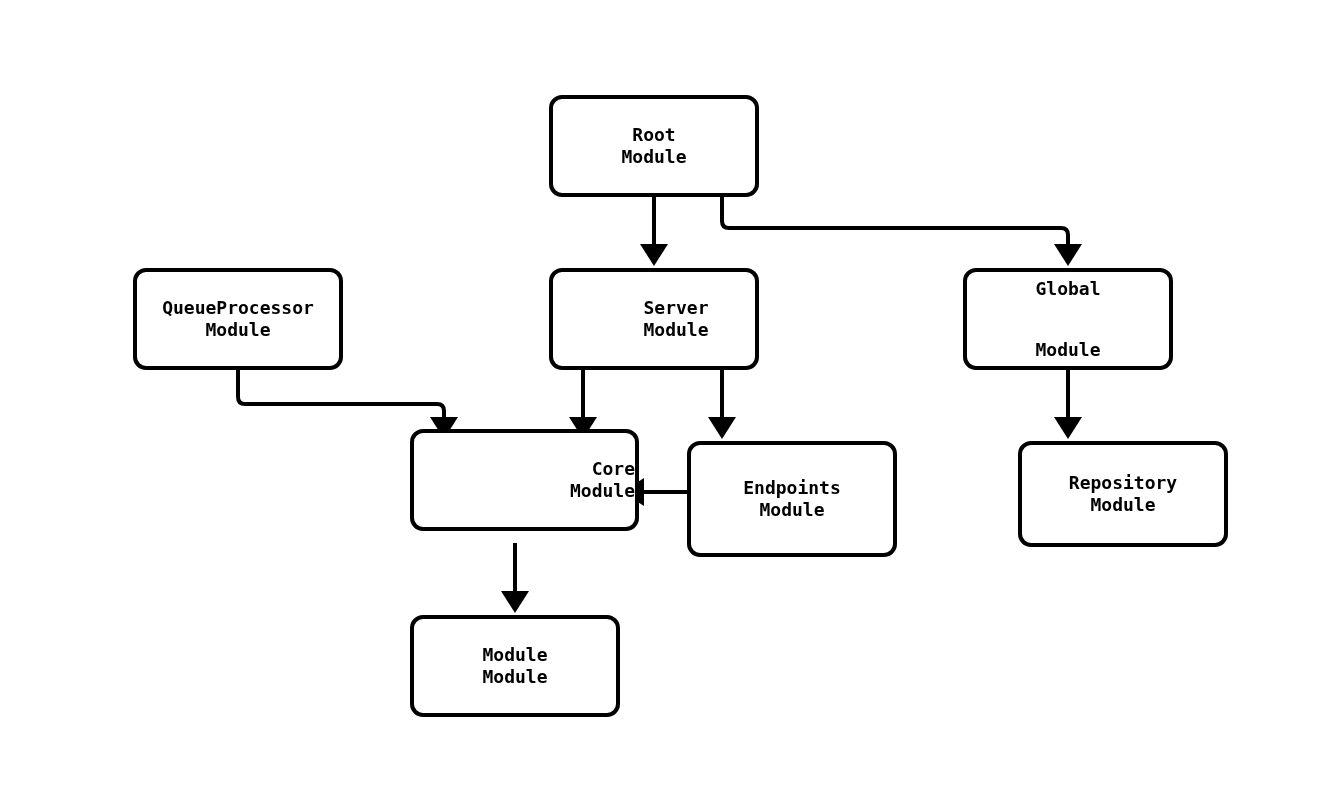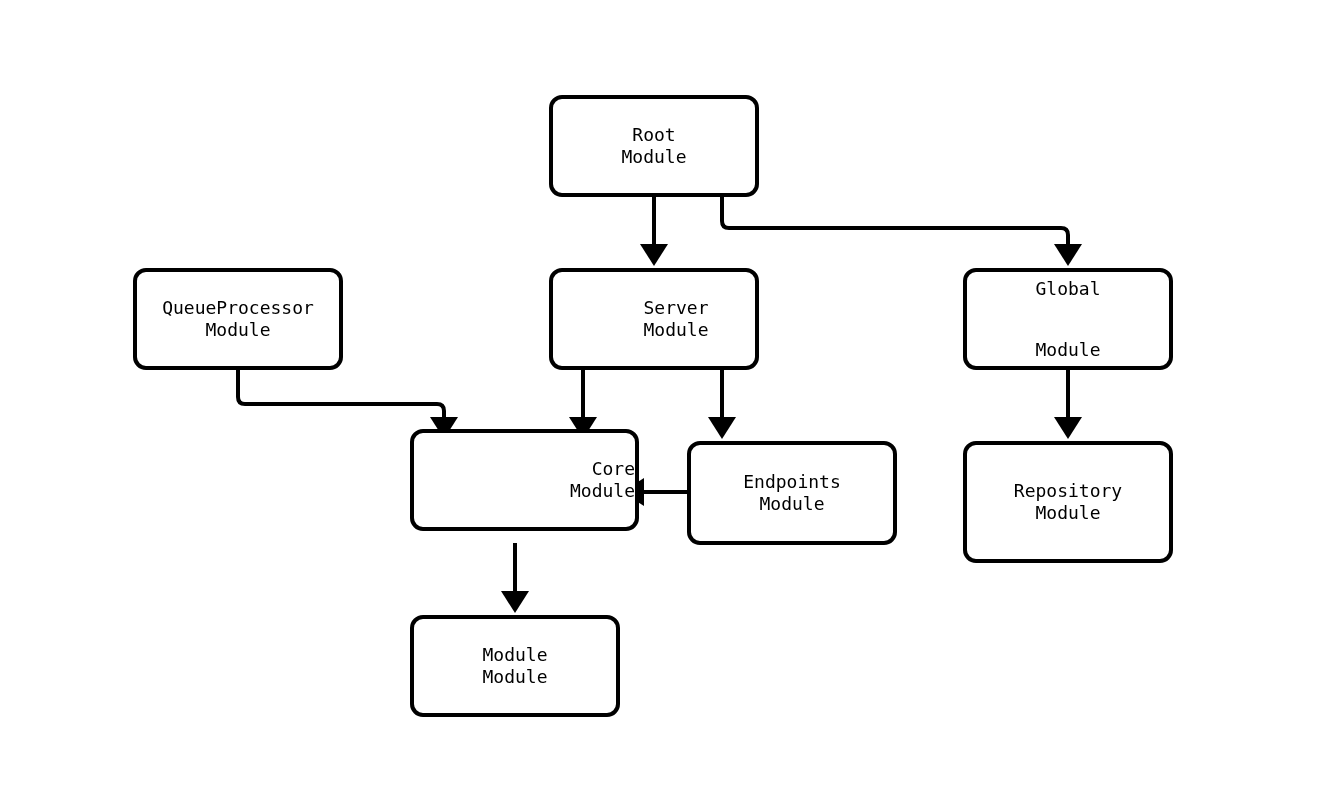--- a/index.html
+++ b/index.html
@@ -35,21 +35,21 @@
     border-radius: 13px;
     display: flex;
     flex-direction: column;
     align-items: center;
     justify-content: center;
     z-index: 2;
   }
   .node-line {
     font-family: "DejaVu Sans Mono", "Liberation Mono", monospace;
     font-size: 18px;
-    font-weight: 400;
+    font-weight: 700;
     line-height: 22px;
     color: #000000;
     letter-spacing: 0px;
     white-space: pre;
     text-align: center;
   }
 </style>
 </head>
 <body>
 
@@ -116,26 +116,26 @@
   <div class="node" style="left:963px; top:268px; width:210px; height:102px;gap:39px;">
     <div class="node-line">Global</div>
     <div class="node-line">Module</div>
   </div>
 
   <div class="node" style="left:410px; top:429px; width:229px; height:102px;align-items:flex-end;">
     <div class="node-line">Core</div>
     <div class="node-line">Module</div>
   </div>
 
-  <div class="node" style="left:687px; top:441px; width:210px; height:104px;">
+  <div class="node" style="left:687px; top:441px; width:210px; height:116px;">
     <div class="node-line">Endpoints</div>
     <div class="node-line">Module</div>
   </div>
 
-  <div class="node" style="left:963px; top:441px; width:210px; height:122px;">
+  <div class="node" style="left:1018px; top:441px; width:210px; height:106px;">
     <div class="node-line">Repository</div>
     <div class="node-line">Module</div>
   </div>
 
   <div class="node" style="left:410px; top:615px; width:210px; height:102px;">
     <div class="node-line">Module</div>
     <div class="node-line">Module</div>
   </div>
 
 </div>

